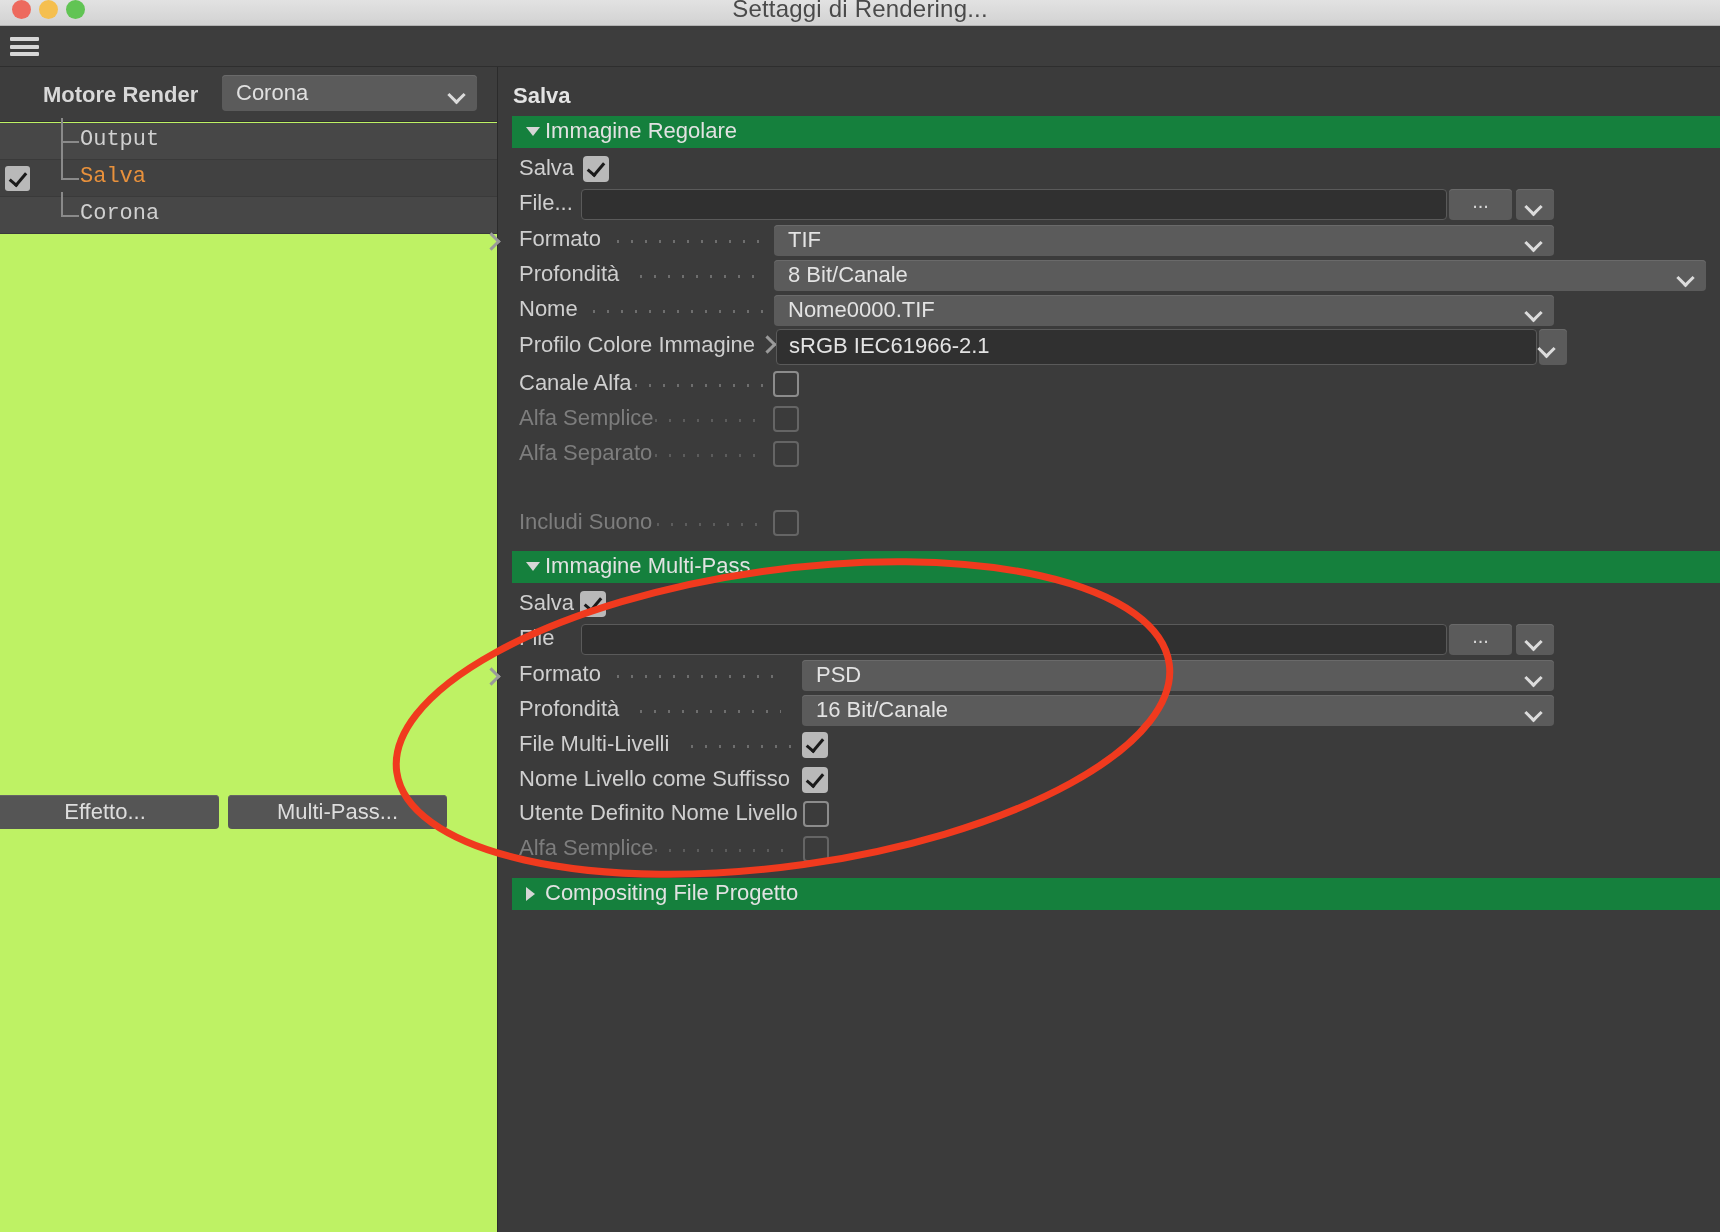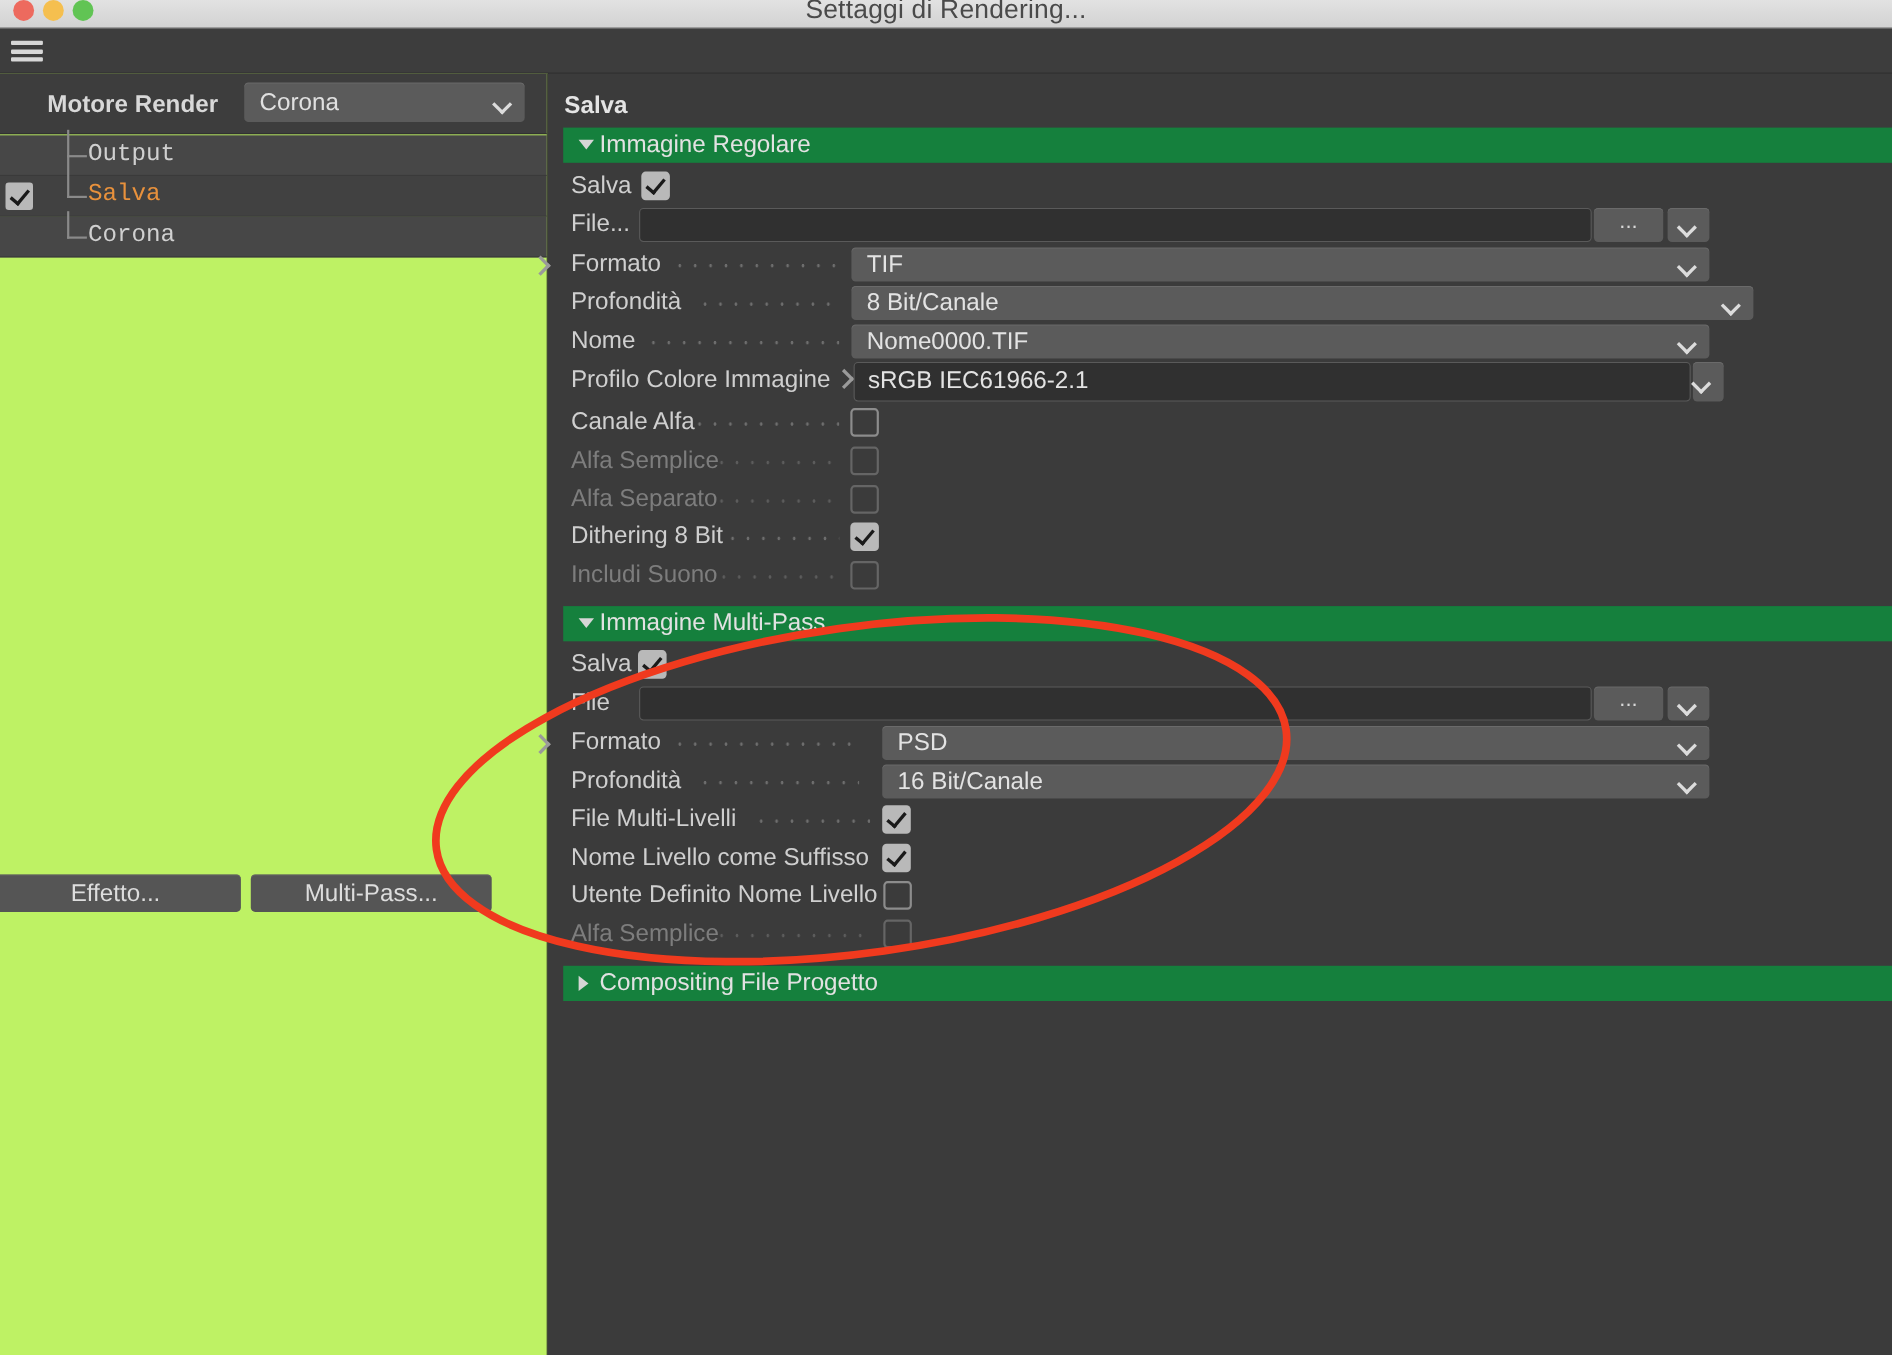--- a/index.html
+++ b/index.html
@@ -387,21 +387,21 @@
     <span class="dots" style="left:112px; width:152px"></span>
     <span class="sel-wide" style="left:275px; width:780px">
       <span class="val">TIF</span>
       <span class="chev"></span>
     </span>
   </div>
 
   <div class="row" style="top:191px">
     <span class="row-lbl" style="left:20px">Profondità</span>
     <span class="dots" style="left:135px; width:130px"></span>
-    <span class="sel-wide" style="left:275px; width:820px">
+    <span class="sel-wide" style="left:275px; width:932px">
       <span class="val">8 Bit/Canale</span>
       <span class="chev"></span>
     </span>
   </div>
 
   <div class="row" style="top:226px">
     <span class="row-lbl" style="left:20px">Nome</span>
     <span class="dots" style="left:88px; width:176px"></span>
     <span class="sel-wide" style="left:275px; width:780px">
       <span class="val">Nome0000.TIF</span>
@@ -431,25 +431,20 @@
     <span class="dots dim" style="left:150px; width:114px"></span>
     <span class="cbox off dim" style="left:274px"></span>
   </div>
 
   <div class="row" style="top:370px">
     <span class="row-lbl dim" style="left:20px">Alfa Separato</span>
     <span class="dots dim" style="left:150px; width:114px"></span>
     <span class="cbox off dim" style="left:274px"></span>
   </div>
 
-  <div class="row" style="top:404px">
-    <span class="row-lbl" style="left:20px">Dithering 8 Bit</span>
-    <span class="dots" style="left:160px; width:104px"></span>
-    <span class="cbox on" style="left:274px"></span>
-  </div>
 
   <div class="row" style="top:439px">
     <span class="row-lbl dim" style="left:20px">Includi Suono</span>
     <span class="dots dim" style="left:152px; width:112px"></span>
     <span class="cbox off dim" style="left:274px"></span>
   </div>
 
   <div class="section-head" style="top:484px">
     <span class="tri down"></span>
     <span class="shtext">Immagine Multi-Pass</span>

